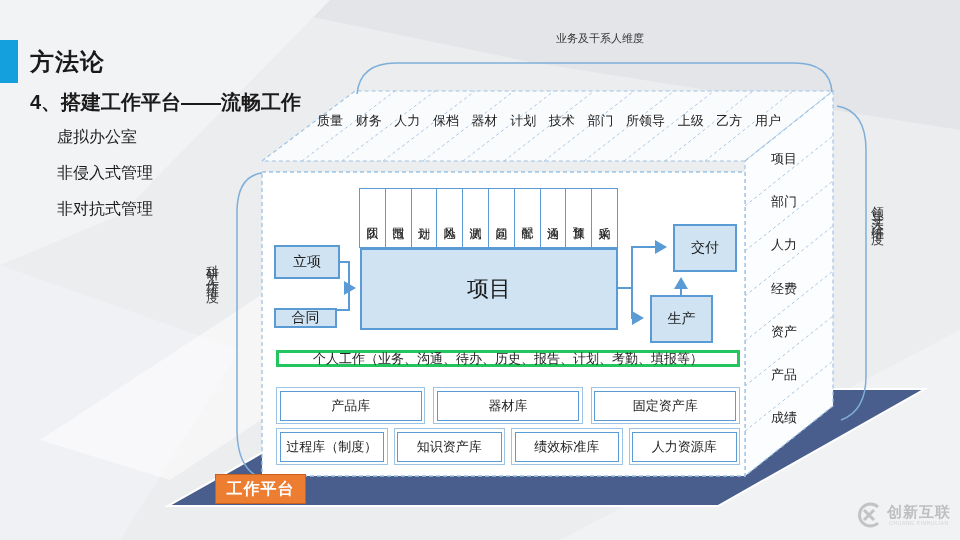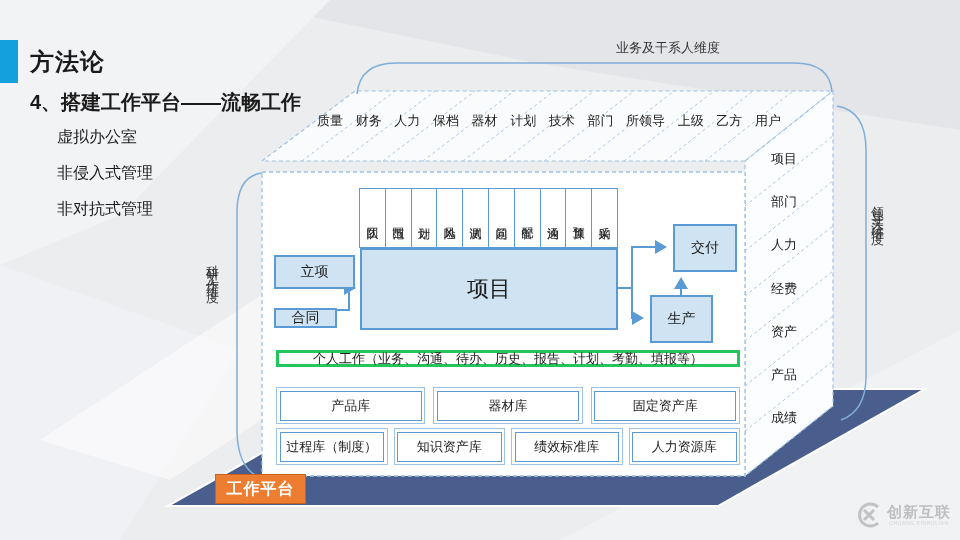--- a/index.html
+++ b/index.html
@@ -5,21 +5,21 @@
   html,body{margin:0;padding:0;}
   body{width:960px;height:540px;overflow:hidden;background:#ECEDEF;
        font-family:"Liberation Sans","DejaVu Sans",sans-serif;color:#1a1a1a;}
   #stage{position:relative;width:960px;height:540px;}
   #bg{position:absolute;left:0;top:0;z-index:1;}
   .ov{position:absolute;z-index:2;box-sizing:border-box;}
   .kickerbar{left:0;top:40px;width:18px;height:43px;background:#14A0DC;}
   .kicker{left:30px;top:46px;font-size:24px;font-weight:bold;letter-spacing:1px;}
   .heading{left:30px;top:89px;font-size:20px;font-weight:bold;}
   .bullet{left:57px;font-size:16px;color:#1c1c1c;}
-  .dimtop{left:480px;top:39px;width:240px;text-align:right;font-size:13px;color:#333;}
+  .dimtop{left:480px;top:31px;width:240px;text-align:center;font-size:11px;color:#333;}
   .dimvert{writing-mode:vertical-rl;text-orientation:upright;font-size:13px;color:#333;letter-spacing:5px;line-height:1;}
   .toprow{left:317px;top:112px;width:464px;display:flex;justify-content:space-between;font-size:13px;color:#222;}
   .toprow span{white-space:nowrap;text-align:right;}
   .cols{left:360px;top:188px;width:258px;height:60px;display:flex;}
   .col{flex:1;background:#fff;border:1px solid #5B9BD5;margin-left:-1px;display:flex;
        align-items:center;justify-content:center;writing-mode:vertical-rl;text-orientation:upright;
        font-size:12px;line-height:1;color:#222;}
   .box{background:#CFE3F2;border:2px solid #5B9BD5;display:flex;align-items:center;
        justify-content:center;font-size:14px;color:#1b1b1b;}
   .bigbox{font-size:22px;}
@@ -130,21 +130,21 @@
     <div class="col">计划</div>
     <div class="col">风险</div>
     <div class="col">测试</div>
     <div class="col">问题</div>
     <div class="col">配管</div>
     <div class="col">沟通</div>
     <div class="col">预算</div>
     <div class="col">采购</div>
   </div>
 
-  <div class="ov box" style="left:274px;top:255px;width:81px;height:34px">立项</div>
+  <div class="ov box" style="left:274px;top:245px;width:66px;height:34px">立项</div>
   <div class="ov box" style="left:274px;top:308px;width:63px;height:20px">合同</div>
   <div class="ov box bigbox" style="left:360px;top:248px;width:258px;height:82px">项目</div>
   <div class="ov box" style="left:673px;top:224px;width:64px;height:48px">交付</div>
   <div class="ov box" style="left:650px;top:295px;width:63px;height:48px">生产</div>
 
   <div class="ov personal">个人工作（业务、沟通、待办、历史、报告、计划、考勤、填报等）</div>
 
   <div class="ov librow" style="left:276px;top:387px;width:464px;height:37px;gap:8px">
     <div class="lib">
         <div>产品库</div>

